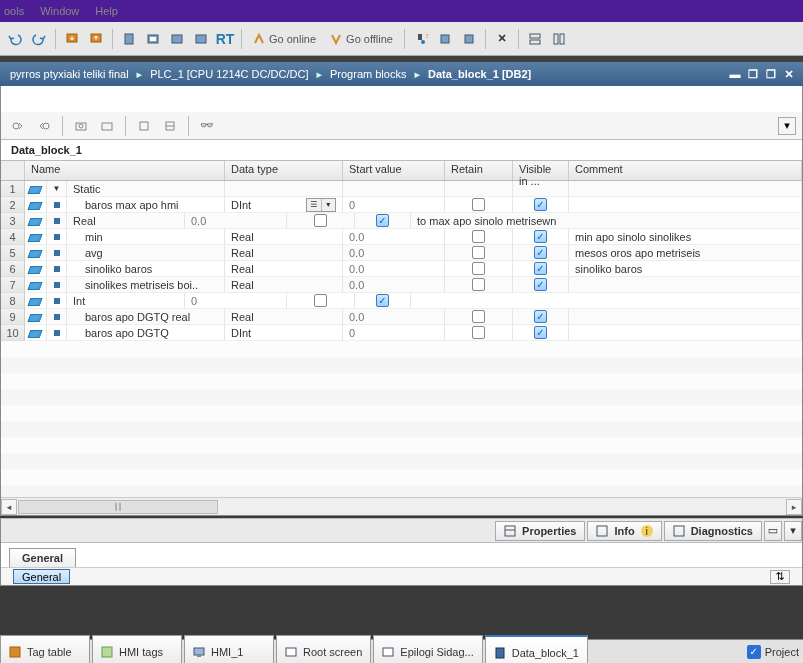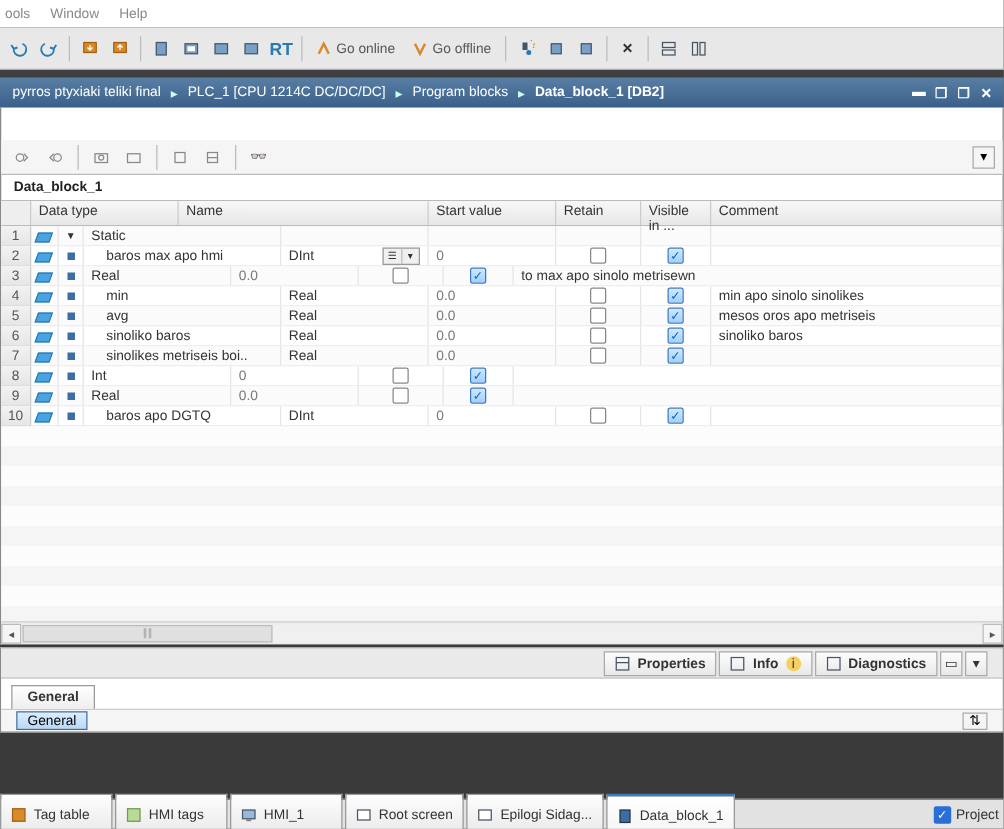--- a/index.html
+++ b/index.html
@@ -1,18 +1,18 @@
 <!DOCTYPE html>
 <html><head>
 <meta charset="utf-8">
 <style>
 * { box-sizing: border-box; margin: 0; padding: 0; font-family: "Segoe UI", Tahoma, sans-serif; font-size: 11px; }
 body { background: #3a3a3a; width: 803px; height: 663px; overflow: hidden; position: relative; }
 
-.menubar { background: #ffffff; height: 22px; display: flex; align-items: center; padding: 0 4px; gap: 16px; color: #888; }
+.menubar { background: #4c1d95; height: 22px; display: flex; align-items: center; padding: 0 4px; gap: 16px; color: #888; }
 .menubar span { cursor: default; }
 
 .toolbar-main { background: #e8e8e8; height: 34px; display: flex; align-items: center; padding: 0 4px; gap: 2px; border-bottom: 1px solid #aaa; }
 .tool-btn { width: 22px; height: 22px; display: inline-flex; align-items: center; justify-content: center; color: #444; }
 .tool-sep { width: 1px; height: 20px; background: #bbb; margin: 0 3px; }
 .tool-text-btn { display: inline-flex; align-items: center; gap: 4px; height: 22px; padding: 0 6px; color: #555; }
 
 .dark-strip { background: #404040; height: 6px; }
 
 .breadcrumb-bar { background: #3a5f8a; background: linear-gradient(#5a7fa5, #3a5f8a); height: 24px; display: flex; align-items: center; color: #fff; padding: 0 6px; }
@@ -66,21 +66,21 @@
 .type-dd span:last-child { border-right:none; }
 
 .grid-empty { height: 156px; background: repeating-linear-gradient(#fcfcfc 0 16px, #f5f5f5 16px 32px); }
 
 .scroll-h { height: 18px; background: #eee; border-top:1px solid #ccc; display:flex; align-items:center; }
 .scroll-h .arrow { width:16px; height:16px; border:1px solid #bbb; background:#f5f5f5; display:flex; align-items:center; justify-content:center; font-size:9px; color:#555; }
 .scroll-h .track { flex:1; height:14px; background:#f0f0f0; position:relative; margin:0 1px; }
 .scroll-h .thumb { position:absolute; left:0; top:0; height:14px; width:200px; background: #e0e0e0; border:1px solid #bbb; display:flex; align-items:center; justify-content:center; color:#999; font-size:8px; }
 
 .inspector-strip { background: #fff; border:1px solid #888; border-top:1px solid #bbb; margin-top:2px; }
-.inspector-tabs { height: 24px; display:flex; align-items:center; justify-content:flex-end; gap:2px; padding:0 12px; background:#eaeaea; border-bottom:1px solid #bbb; }
+.inspector-tabs { height: 24px; display:flex; align-items:center; justify-content:flex-end; gap:2px; padding:0 0; background:#eaeaea; border-bottom:1px solid #bbb; }
 .insp-tab { border:1px solid #aaa; background: linear-gradient(#fdfdfd,#e8e8e8); height:20px; padding:0 8px; display:flex; align-items:center; gap:6px; color:#333; }
 .insp-tab .ic { width:12px; height:12px; display:inline-flex; align-items:center; justify-content:center; }
 .insp-small { width:18px; padding:0; justify-content:center; }
 
 .general-tabs { height: 24px; display:flex; align-items:flex-end; padding: 0 8px; background:#fff; }
 .general-tab { border:1px solid #999; border-bottom:none; background: linear-gradient(#fff,#eee); padding: 3px 12px; font-weight:bold; color:#333; }
 .general-sub { height:18px; display:flex; padding:0 12px; background:#f5f5f5; border-top:1px solid #ccc; align-items:center; }
 .general-sub .sel { border:1px solid #3a6ea5; background: linear-gradient(#dceeff,#b8d8f5); padding:0 8px; height:15px; display:flex; align-items:center; }
 .general-sub .sel-tool { margin-left:auto; width:20px; height:14px; border:1px solid #aaa; display:flex; align-items:center; justify-content:center; }
 
@@ -258,22 +258,22 @@
     <span class="tool-sep"></span>
     <span class="tool-btn" style="color:#888;font-weight:bold;">👓</span>
     <div class="block-toolbar-right">▾</div>
   </div>
 
   <div class="block-title">Data_block_1</div>
 
   <div class="grid">
     <div class="grid-header">
       <div class="cell col-rownum"></div>
+      <div class="cell col-name-merged">Name</div>
       <div class="cell col-type">Data type</div>
-      <div class="cell col-name-merged">Name</div>
       <div class="cell col-start">Start value</div>
       <div class="cell col-retain">Retain</div>
       <div class="cell col-visible">Visible in ...</div>
       <div class="cell col-comment">Comment</div>
     </div>
     <div class="grid-body" id="grid-body">
         <div class="grid-row">
           <div class="cell col-rownum">1</div>
           <div class="cell col-ico1">
             <span class="tag-icon"></span>
@@ -452,20 +452,21 @@
           <div class="cell col-comment"></div>
         </div>
         <div class="grid-row">
           <div class="cell col-rownum">9</div>
           <div class="cell col-ico1">
             <span class="tag-icon"></span>
           </div>
           <div class="cell col-ico2">
             <span class="bullet"></span>
           </div>
+          <div class="cell col-name" style="padding-left:18px;">baros apo DGTQ real</div>
           <div class="cell col-type">
             <div class="type-cell-inner">
               <span>Real</span>
             </div>
           </div>
           <div class="cell col-start" style="color:#777;">0.0</div>
           <div class="cell col-retain" style="justify-content:center;">
             <span class="chk"></span>
           </div>
           <div class="cell col-visible" style="justify-content:center;">

